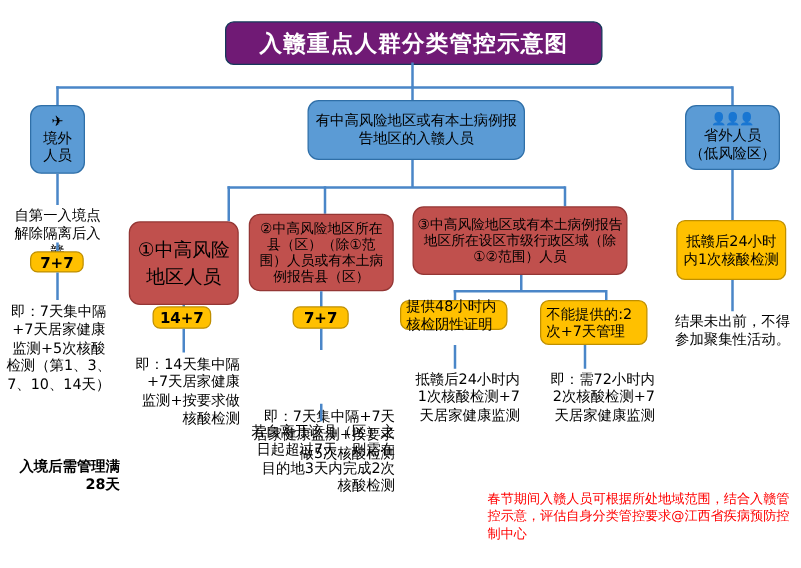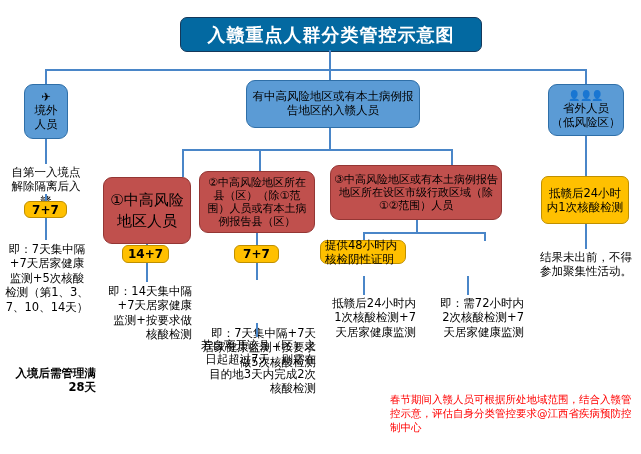--- a/index.html
+++ b/index.html
@@ -14,21 +14,21 @@
   .abs{position:absolute;}
 
   
   .ln{position:absolute;background:#4a86c8;}
   .lnv{width:2px;}
   .lnh{height:2px;}
 
   
   #title{
     left:180px;top:17px;width:300px;height:33px;
-    background:#0369a1;border:1px solid #15385a;border-radius:7px;
+    background:#701a75;border:1px solid #15385a;border-radius:7px;
     color:#ffffff;font-size:18px;font-weight:bold;
     display:flex;align-items:center;justify-content:center;
     letter-spacing:1px;
   }
 
   
   .bluebox{
     background:#5b9bd5;border:1px solid #2f6fa8;border-radius:9px;
     color:#000000;font-size:11.5px;line-height:1.18;
     display:flex;flex-direction:column;align-items:center;justify-content:center;
@@ -121,20 +121,21 @@
   <div class="abs redbox" style="left:330px;top:165px;width:172px;height:55px;">③中高风险地区或有本土病例报告地区所在设区市级行政区域（除①②范围）人员</div>
   <div class="ln lnv abs" style="left:416px;top:220px;height:13px;"></div>
   <div class="ln lnh abs" style="left:363px;top:232px;width:122px;"></div>
   <div class="ln lnv abs" style="left:363px;top:232px;height:9px;"></div>
   <div class="ln lnv abs" style="left:484px;top:232px;height:9px;"></div>
 
   <div class="abs ybox lft" style="left:320px;top:240px;width:86px;height:24px;">提供48小时内核检阴性证明</div>
   <div class="ln lnv abs" style="left:363px;top:276px;height:19px;"></div>
   <div class="abs cap lft" style="left:330px;top:296px;width:86px;">抵赣后24小时内1次核酸检测+7天居家健康监测</div>
 
+  <div class="abs ybox lft" style="left:432px;top:240px;width:86px;height:36px;">不能提供的:2次+7天管理</div>
   <div class="ln lnv abs" style="left:467px;top:276px;height:19px;"></div>
   <div class="abs cap lft" style="left:434px;top:296px;width:90px;">即：需72小时内2次核酸检测+7天居家健康监测</div>
 
   <div class="abs bluebox" style="left:548px;top:84px;width:76px;height:52px;">
     <span class="ico" style="font-size:10px;letter-spacing:-1px;">👤👤👤</span>
     <span>省外人员</span>
     <span>（低风险区）</span>
   </div>
   <div class="ln lnv abs" style="left:585px;top:136px;height:40px;"></div>
   <div class="abs ybox" style="left:541px;top:176px;width:88px;height:48px;">抵赣后24小时内1次核酸检测</div>

